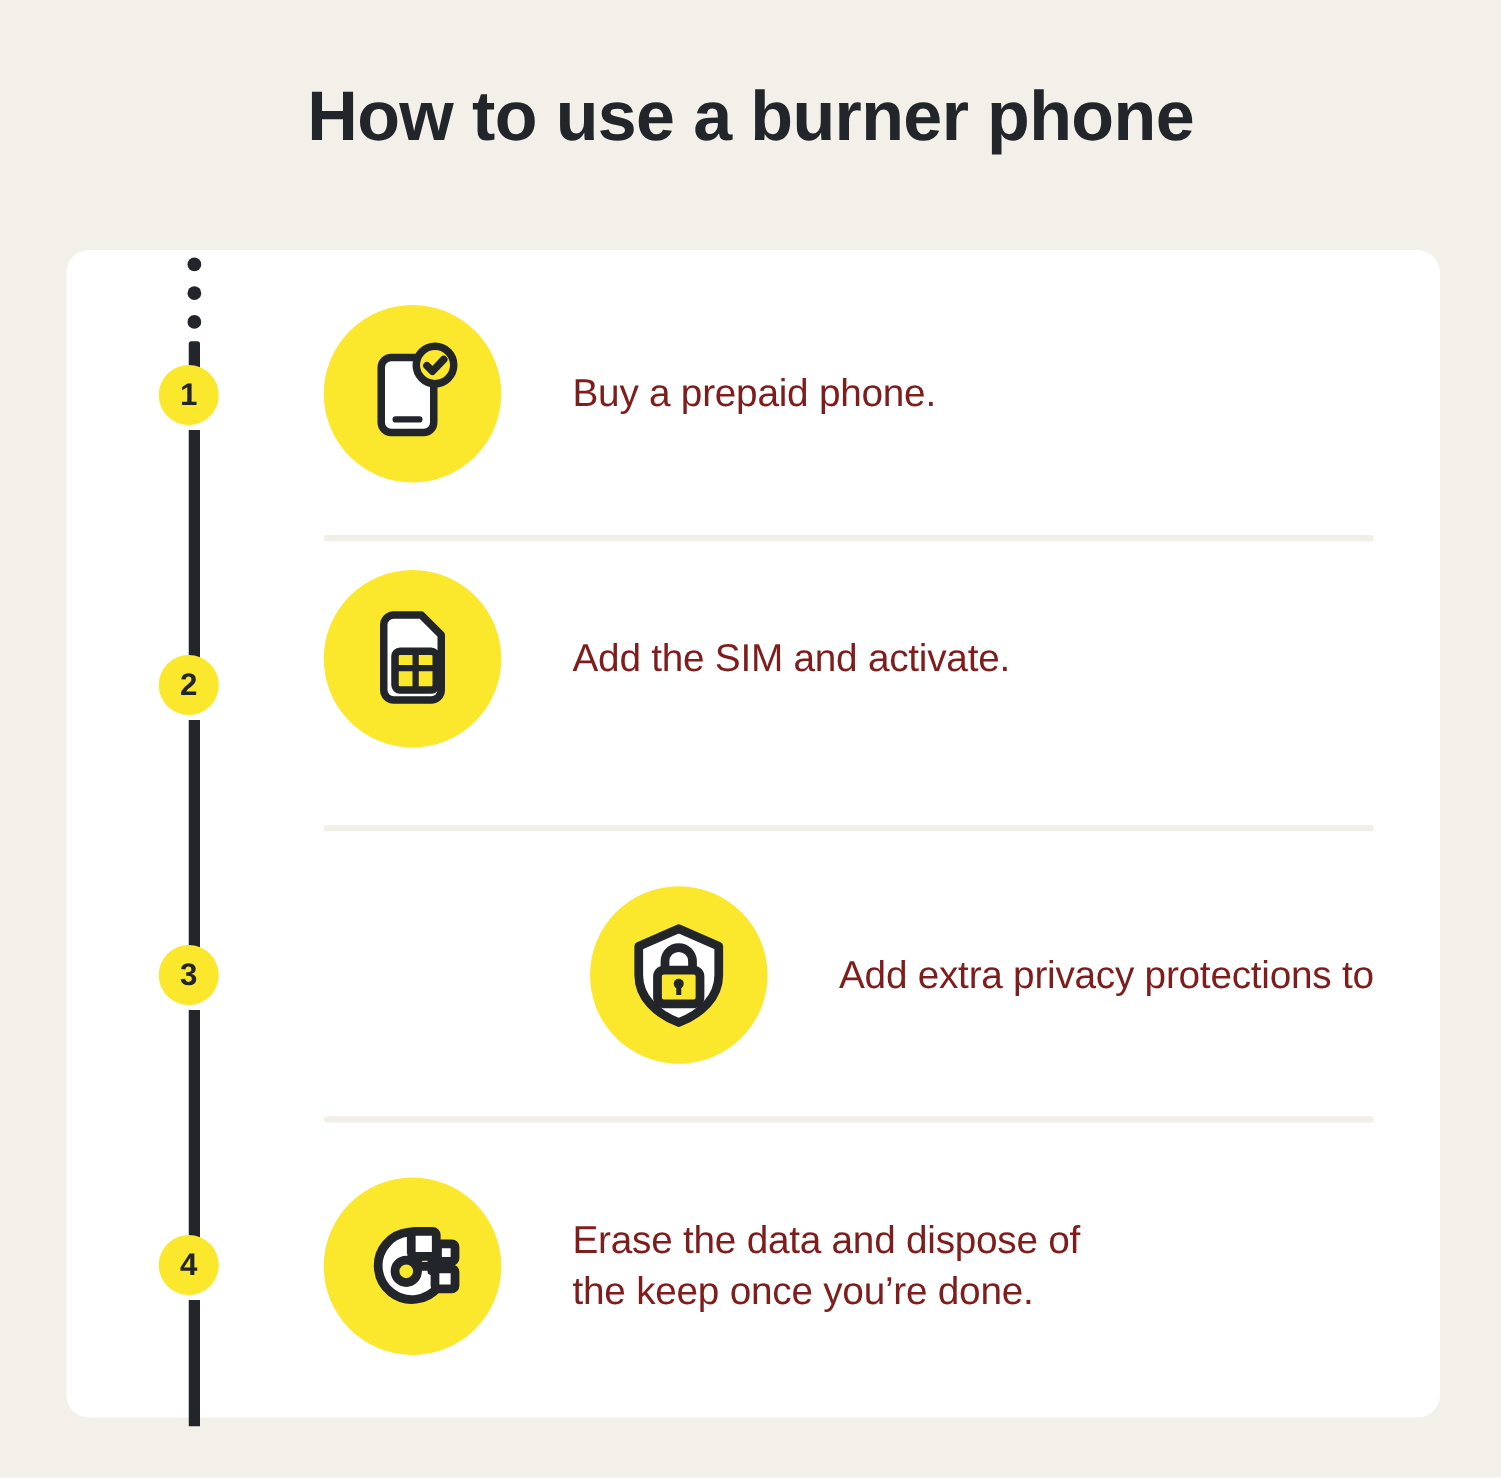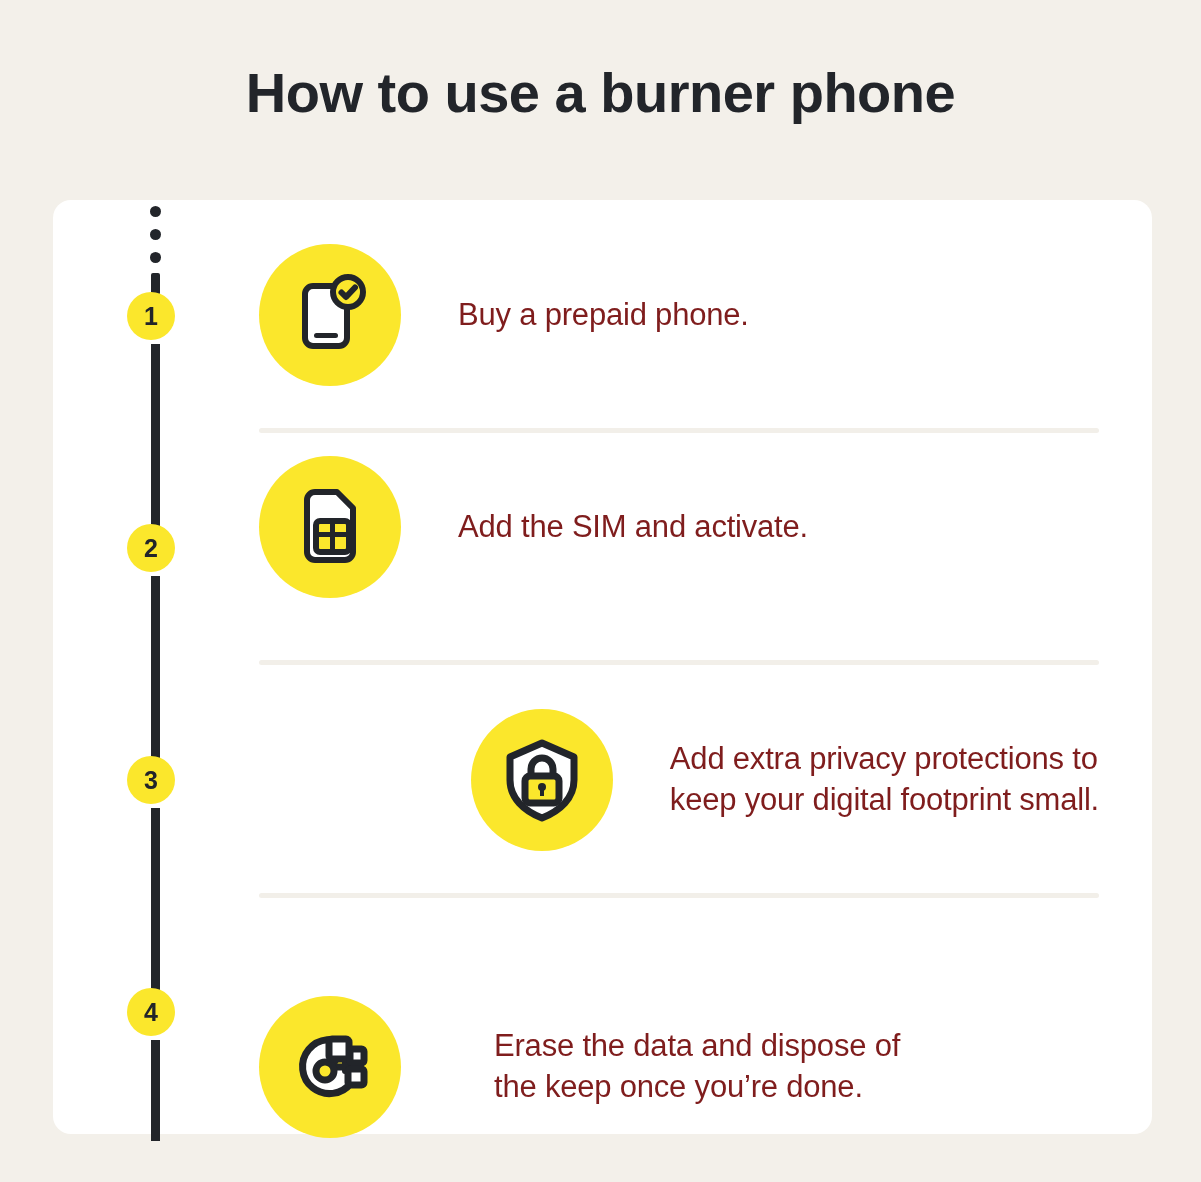--- a/index.html
+++ b/index.html
@@ -195,27 +195,26 @@
       <svg width="92" height="92" viewBox="0 0 92 92" aria-hidden="true">
         <path d="M46 9 L78 23 V46 C78 64 64 77 46 84 C28 77 14 64 14 46 V23 Z" fill="#FFFFFF" stroke="#22252A" stroke-width="7" stroke-linejoin="round"></path>
         <path d="M35 43 V35 a11 11 0 0 1 22 0 V43" fill="none" stroke="#22252A" stroke-width="7" stroke-linecap="round"></path>
         <rect x="29" y="42" width="34" height="27" rx="5" fill="#FBE72C" stroke="#22252A" stroke-width="7"></rect>
         <circle cx="46" cy="53" r="4" fill="#22252A"></circle>
         <rect x="44" y="54" width="4" height="8" fill="#22252A"></rect>
       </svg>
     </div>
     <div class="step-text">
       <div>Add extra privacy protections to</div>
-      <div>keep your digital footprint small.</div>
     </div>
   </div>
 
   <div class="divider" style="top:893px;"></div>
 
-  <div class="step" style="top:996px;gap:36px;">
+  <div class="step" style="top:942px;">
     <div class="step-icon">
       <svg width="92" height="92" viewBox="0 0 92 92" aria-hidden="true">
         <path d="M63 25 A27 27 0 1 0 67 62 L67 46 L46 46 Z" fill="#FFFFFF" stroke="#22252A" stroke-width="7" stroke-linejoin="round"></path>
         <circle cx="41" cy="50" r="9" fill="#FBE72C" stroke="#22252A" stroke-width="7"></circle>
         <path d="M48 36 H61 V50 H70" fill="none" stroke="#22252A" stroke-width="6" stroke-linejoin="round"></path>
         <rect x="45" y="18" width="20" height="20" rx="3" fill="#FFFFFF" stroke="#22252A" stroke-width="7"></rect>
         <rect x="66" y="28" width="14" height="14" rx="2.5" fill="#FFFFFF" stroke="#22252A" stroke-width="7"></rect>
         <rect x="64" y="48" width="16" height="16" rx="2.5" fill="#FFFFFF" stroke="#22252A" stroke-width="7"></rect>
       </svg>
     </div>

